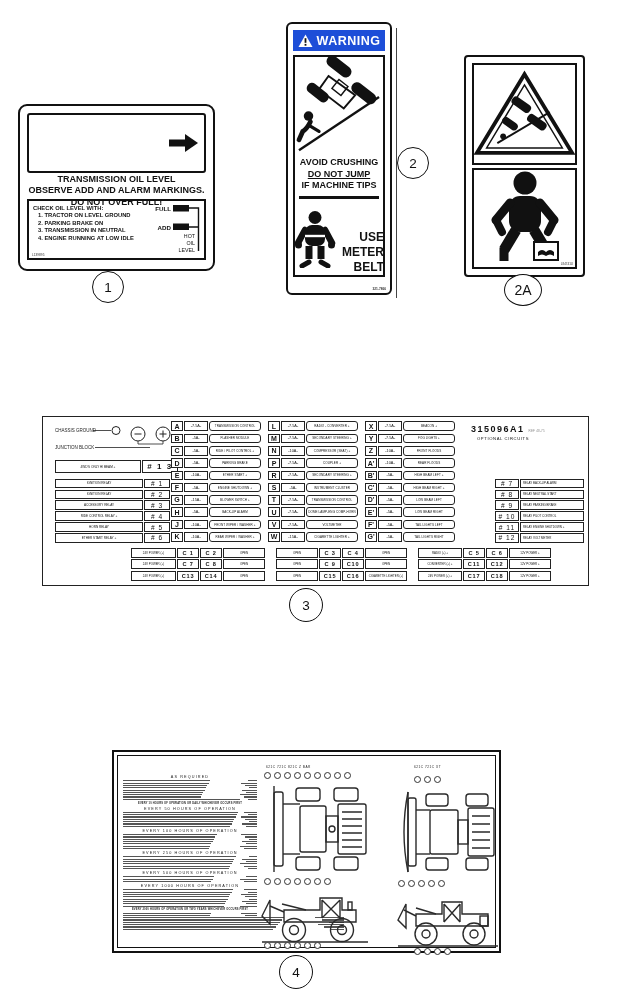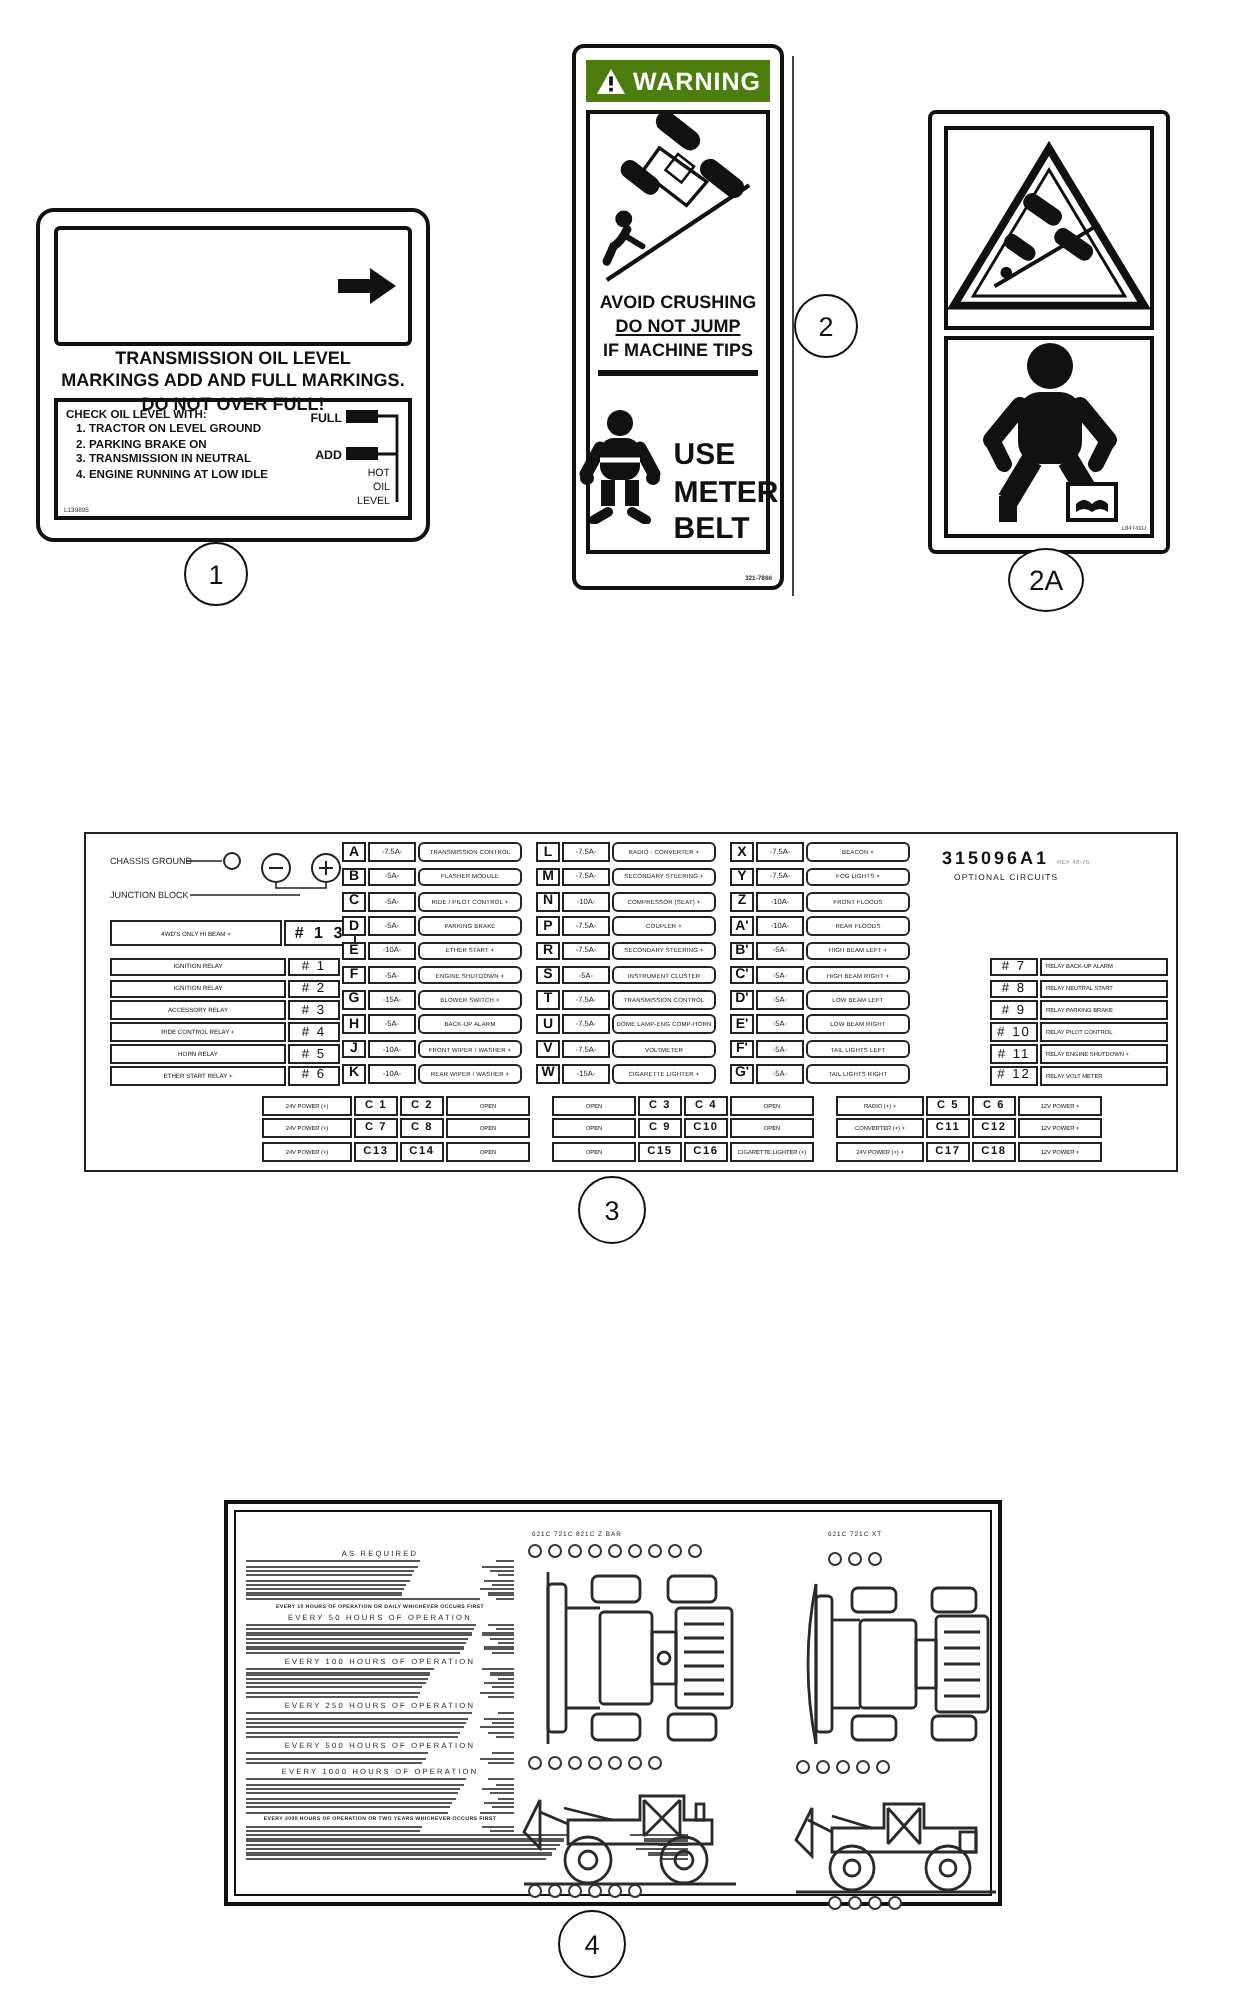--- a/index.html
+++ b/index.html
@@ -13,28 +13,28 @@
   .d1-arrow{position:absolute;right:5px;top:18px;}
   .d1-mid{position:absolute;left:0;top:68px;width:100%;text-align:center;font-size:9px;line-height:1.25;font-weight:bold;}
   .d1-bottom{position:absolute;left:7px;bottom:9px;right:7px;height:57px;border:2px solid #111;}
   .d1-check{position:absolute;left:4px;top:4px;font-size:5.8px;font-weight:bold;line-height:1.28;}
   .d1-check-items{padding-left:5px;}
   .d1-stick{position:absolute;right:2px;top:1px;}
   .d1-pn{position:absolute;left:3px;bottom:1px;font-size:3.2px;color:#333;}
 
   
   .d2{left:286px;top:22px;width:106px;height:273px;border:2px solid #111;border-radius:6px;}
-  .d2-head{position:absolute;left:5px;top:6px;right:5px;height:21px;background:#4d7c0f;color:#fff;display:flex;align-items:center;justify-content:center;gap:4px;}
+  .d2-head{position:absolute;left:5px;top:6px;right:5px;height:21px;background:#1d4ed8;color:#fff;display:flex;align-items:center;justify-content:center;gap:4px;}
   .d2-head-text{font-weight:bold;font-size:12.5px;letter-spacing:.5px;}
   .d2-body{position:absolute;left:5px;top:31px;right:5px;bottom:16px;border:2px solid #111;display:flex;flex-direction:column;align-items:center;}
   .d2-lines{text-align:center;font-weight:bold;font-size:9px;line-height:1.3;margin-top:1px;}
   .u{text-decoration:underline;}
   .d2-div{width:90%;height:3px;background:#111;margin:4px 0 3px;}
   .d2-seat{display:flex;align-items:center;gap:6px;margin-top:1px;}
-  .d2-seat-text{font-weight:bold;font-size:15px;line-height:1.25;text-align:left;margin-top:27px;}
+  .d2-seat-text{font-weight:bold;font-size:12px;line-height:1.25;text-align:right;margin-top:27px;}
   .d2-pn{position:absolute;right:4px;bottom:2px;font-size:3.2px;font-weight:bold;color:#333;}
   .d2-leader{position:absolute;left:396px;top:28px;width:1px;height:270px;background:#444;}
 
   
   .d2a{left:464px;top:55px;width:121px;height:222px;border:2px solid #111;border-radius:4px;}
   .d2a-inner{position:absolute;inset:6px;display:flex;flex-direction:column;gap:3px;}
   .d2a-cell{border:2.5px solid #111;flex:1;display:flex;align-items:center;justify-content:center;position:relative;}
   .d2a-pn{position:absolute;right:2px;bottom:1px;font-size:3px;color:#333;}
 
   
@@ -95,21 +95,21 @@
 
   <div class="decal d1">
     <div class="d1-top">
       <svg class="d1-arrow" width="30" height="20" viewBox="0 0 30 20">
         <rect x="0" y="6.5" width="16" height="7" fill="#111"></rect>
         <polygon points="16,1 29,10 16,19" fill="#111"></polygon>
       </svg>
     </div>
     <div class="d1-mid">
       <div>TRANSMISSION OIL LEVEL</div>
-      <div>MARKINGS ADD AND FULL MARKINGS.</div>
+      <div>OBSERVE ADD AND ALARM MARKINGS.</div>
       <div>DO NOT OVER FULL!</div>
     </div>
     <div class="d1-bottom">
       <div class="d1-check">
         <div>CHECK OIL LEVEL WITH:</div>
         <div class="d1-check-items">
           <div>1. TRACTOR ON LEVEL GROUND</div>
           <div>2. PARKING BRAKE ON</div>
           <div>3. TRANSMISSION IN NEUTRAL</div>
           <div>4. ENGINE RUNNING AT LOW IDLE</div>

